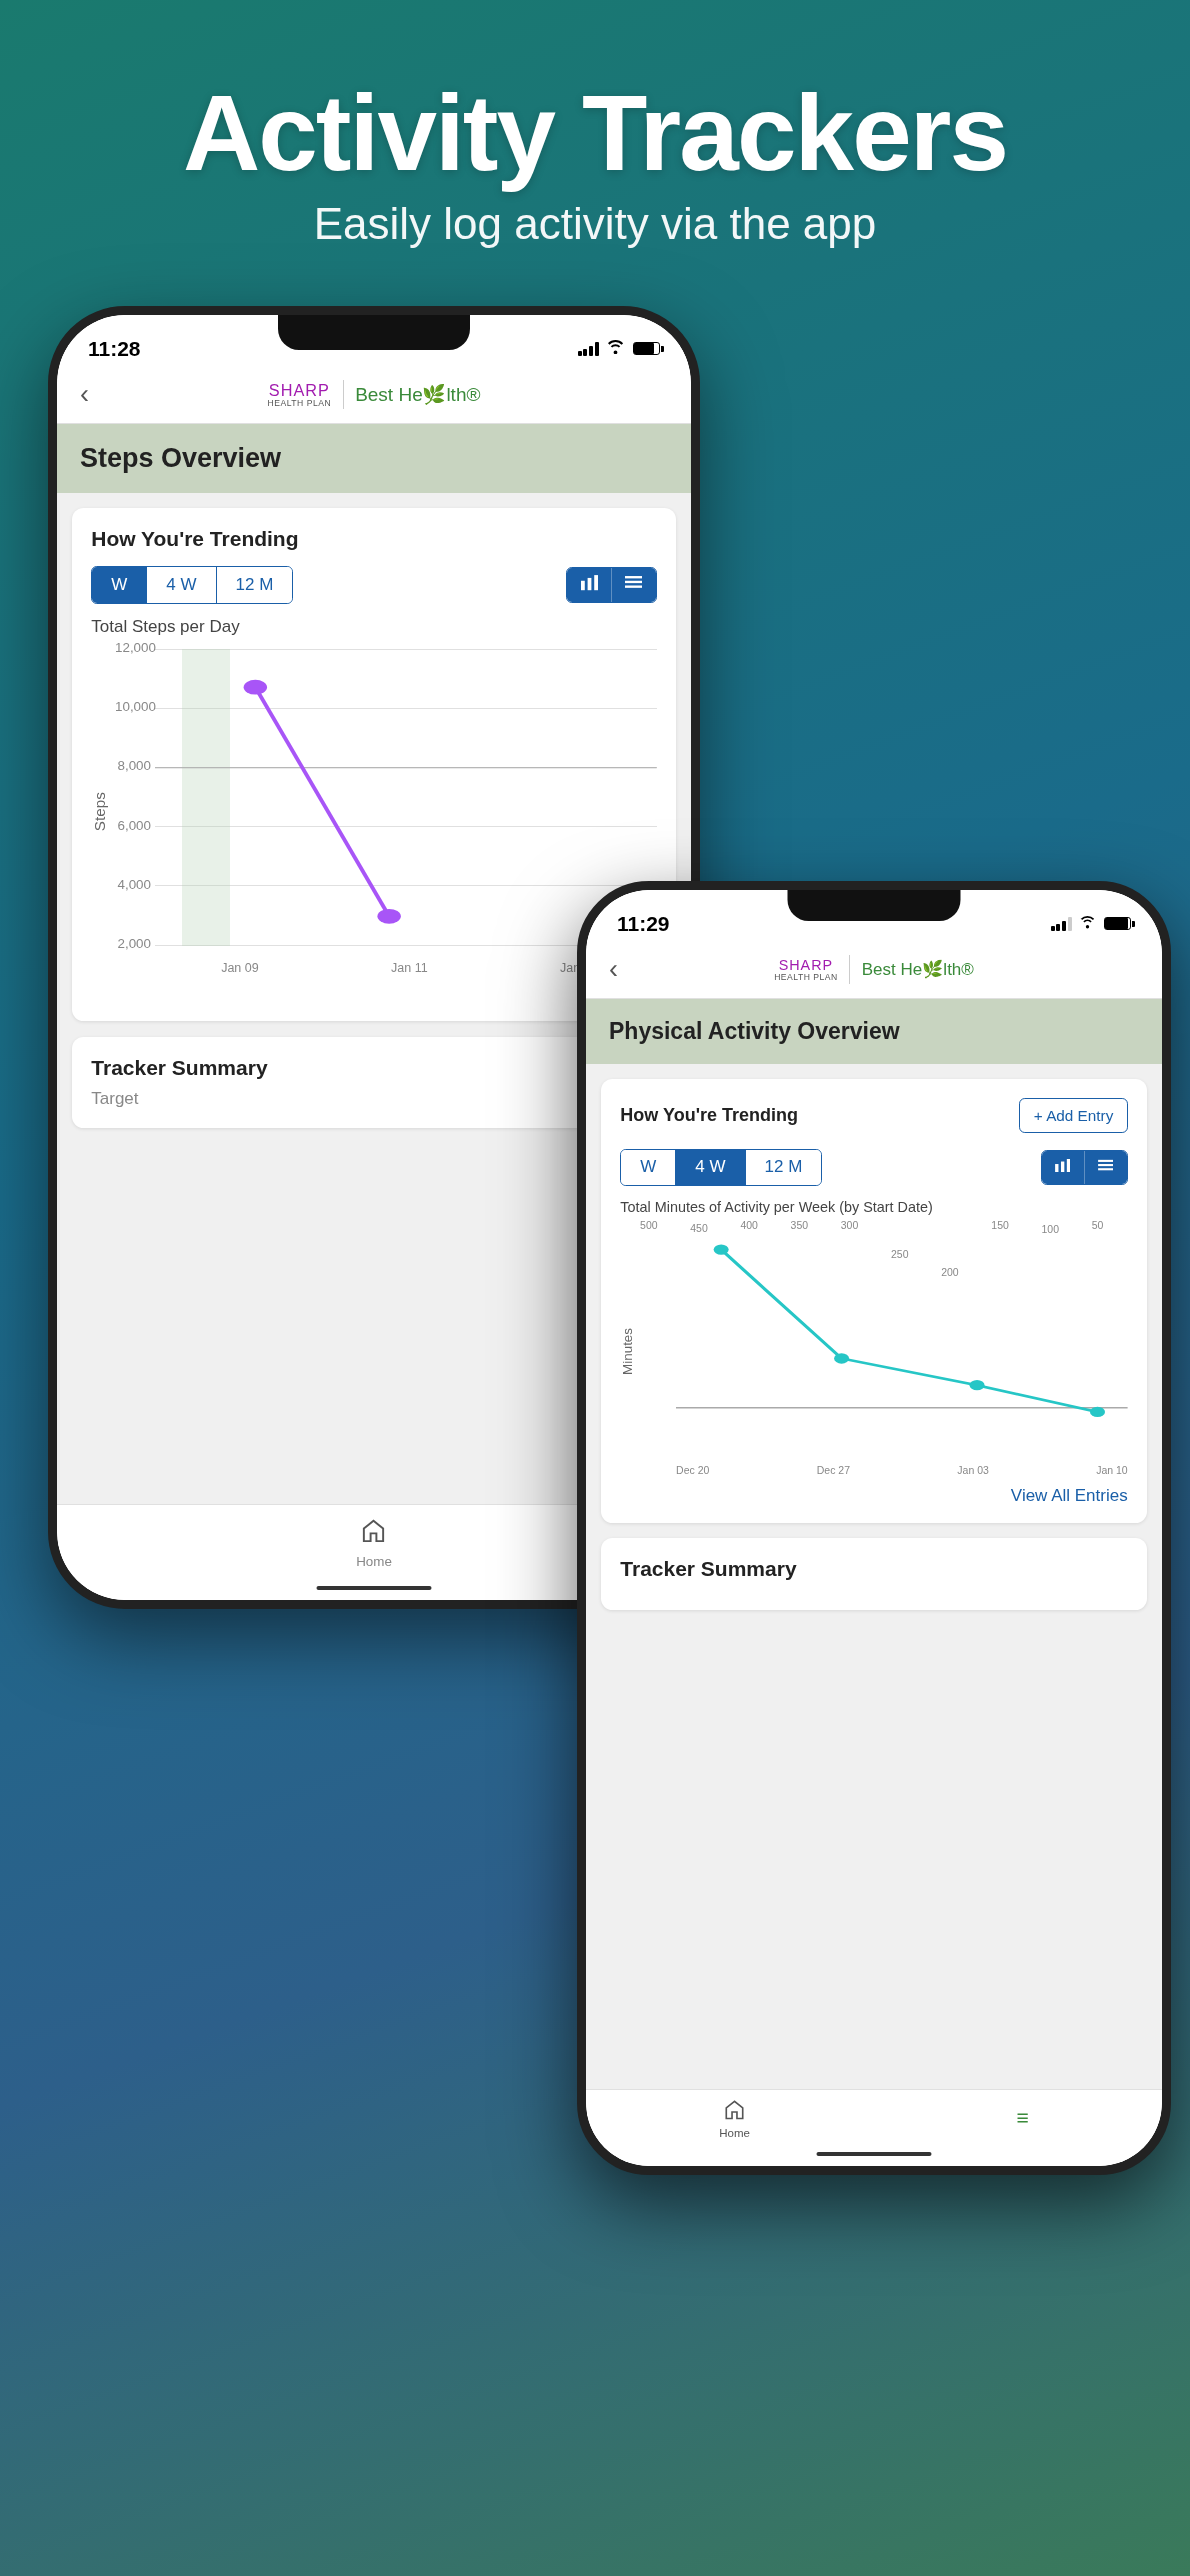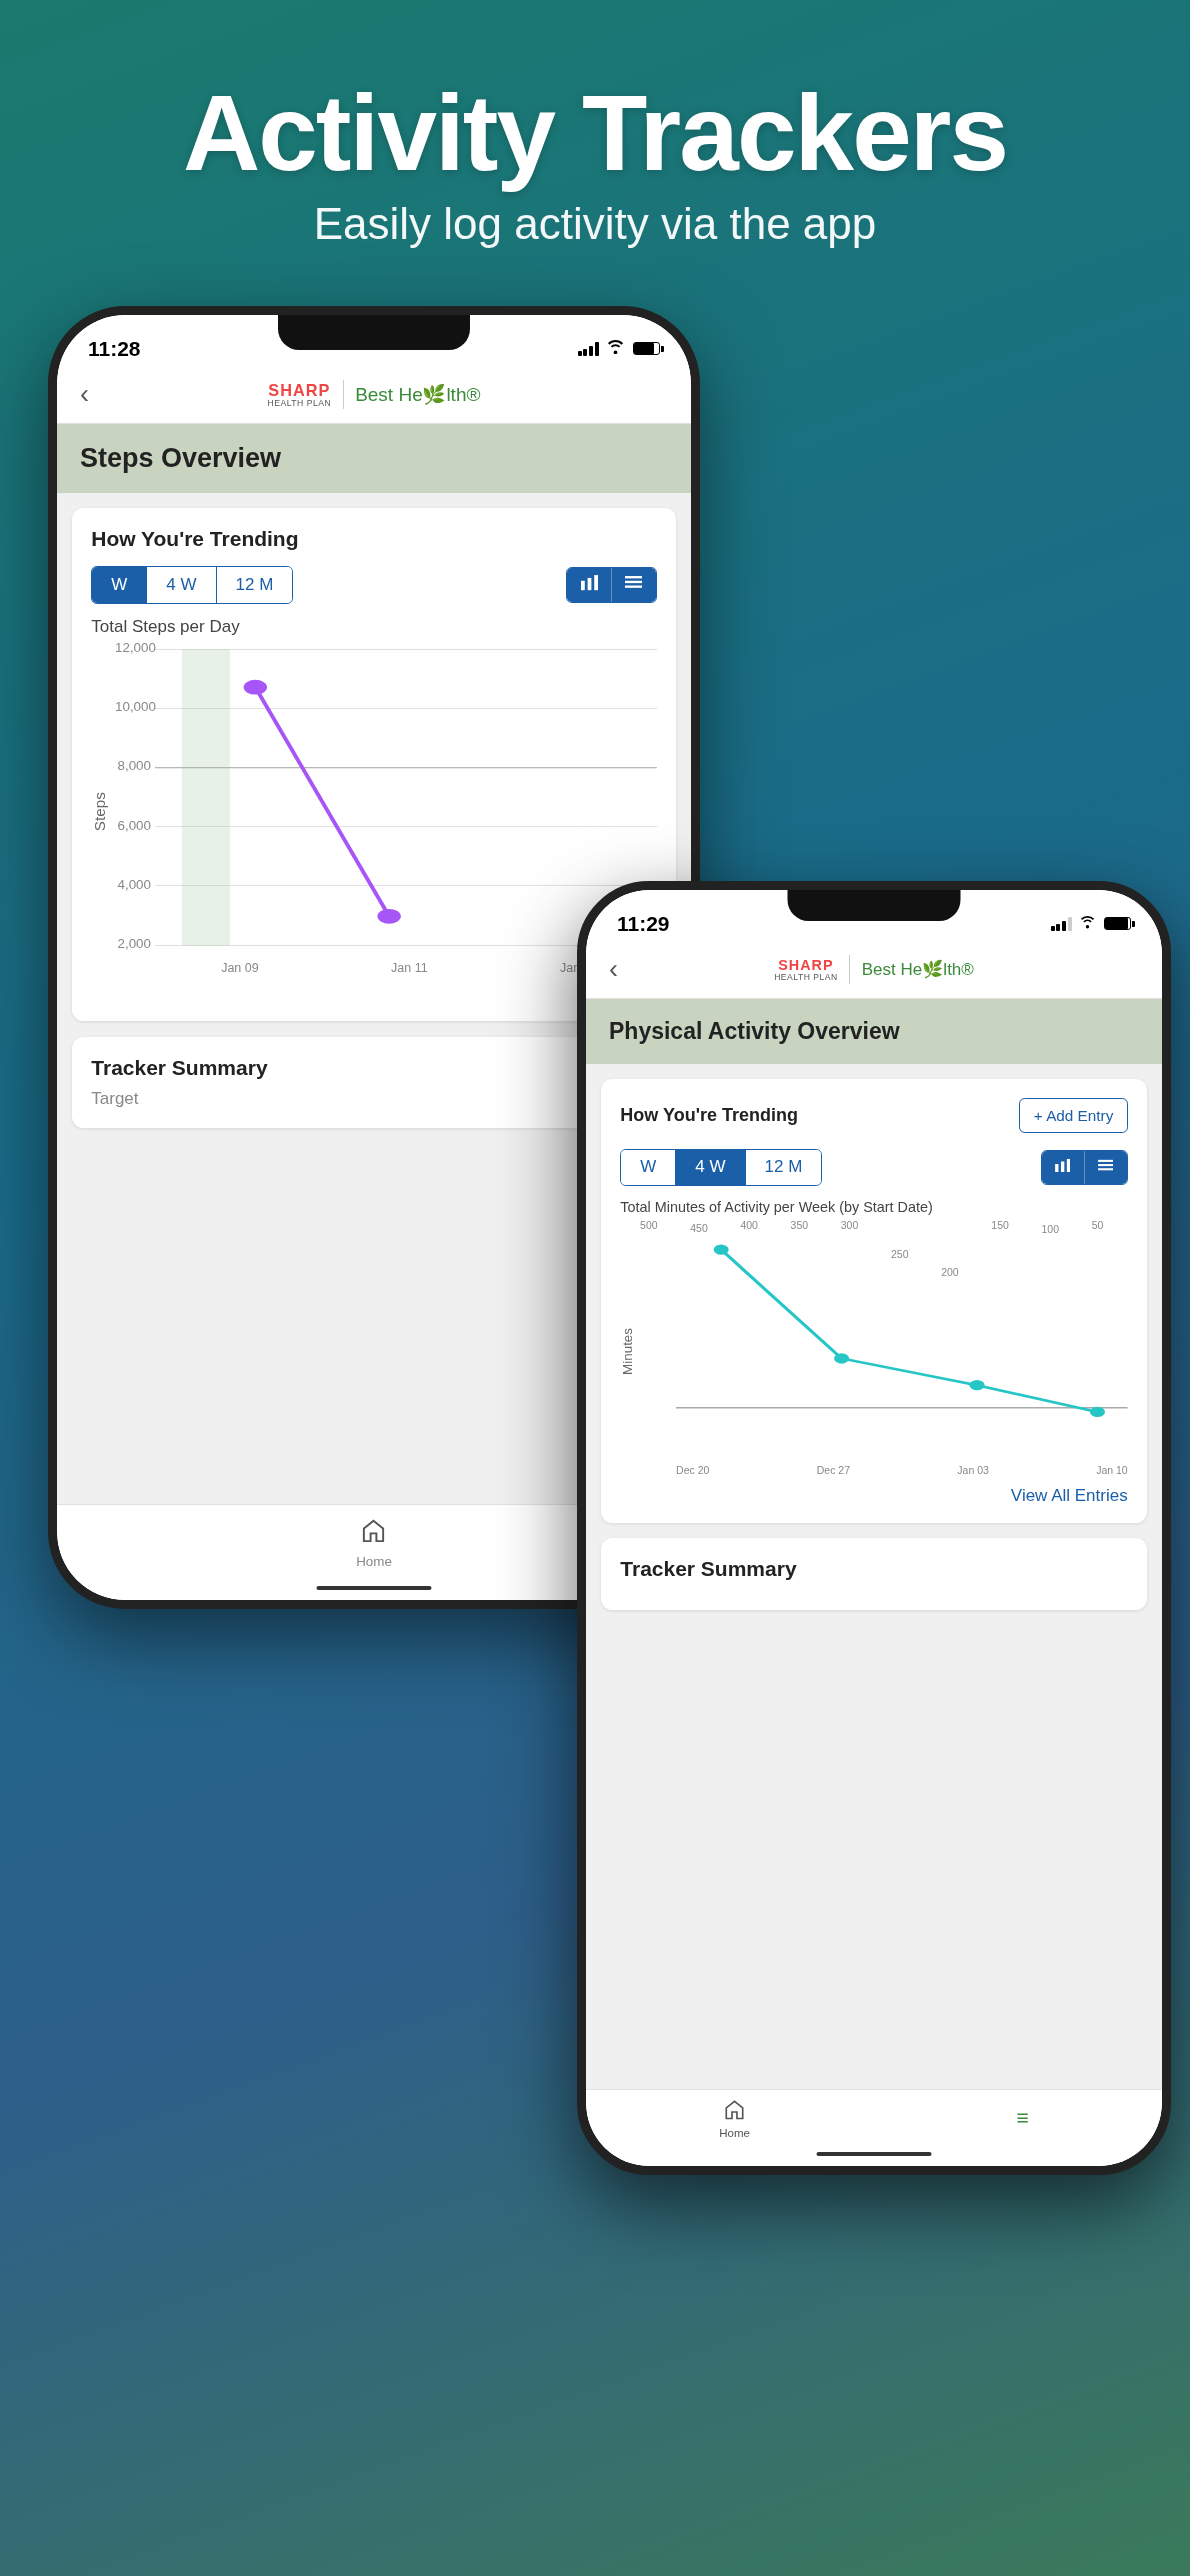--- a/index.html
+++ b/index.html
@@ -181,22 +181,22 @@
       align-items: center;
       gap: 11.5px;
     }
     .sharp-logo {
       display: flex;
       flex-direction: column;
       align-items: center;
     }
     .sharp-text {
       font-size: 16.3px;
-      font-weight: 700;
-      color: #ef4444;
+      font-weight: 400;
+      color: #a21caf;
       letter-spacing: 1px;
       line-height: 1;
     }
     .sharp-sub {
       font-size: 8.6px;
       color: #555;
       letter-spacing: 0.5px;
       text-transform: uppercase;
     }
     .logo-divider {

